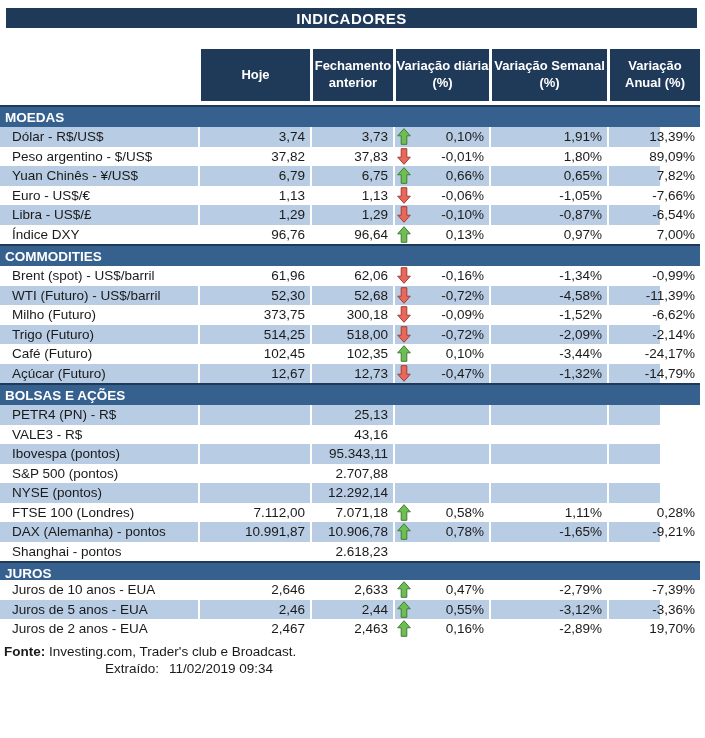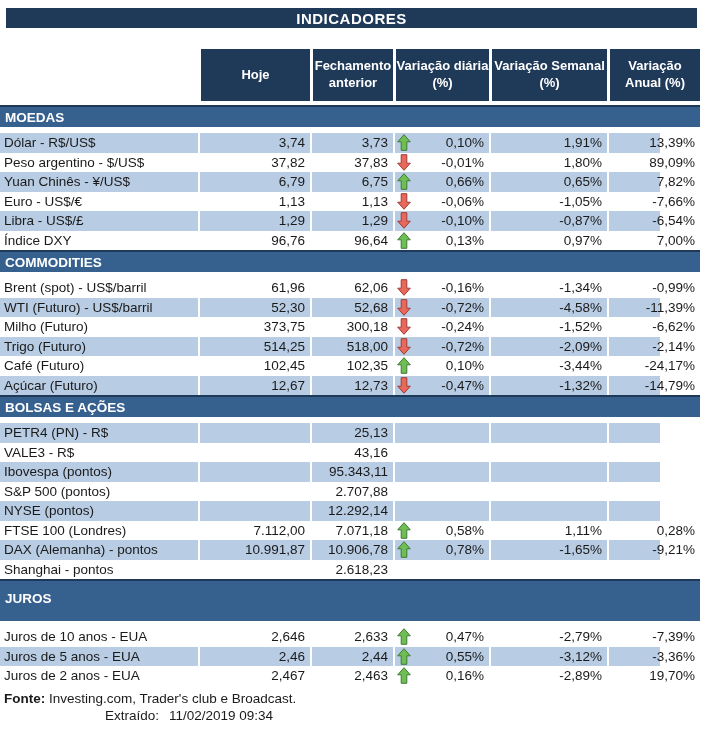--- a/index.html
+++ b/index.html
@@ -38,29 +38,28 @@
   }
   .h-cell + .h-cell{border-left:3px solid #ffffff;}
   .h-cell.blank{background:transparent;border-left:none;}
 
   #sections{margin-top:4px;}
   .section-bar{
     width:700px;height:22px;background:var(--section-blue);
     border-top:2px solid var(--navy);
     color:#ffffff;font-weight:bold;font-size:13.5px;
     display:flex;align-items:center;padding-left:5px;
-    margin-bottom:6px;
-  }
-  .section.tall .section-bar{height:42px;align-items:flex-start;padding-top:10px;}
+  }
+  .section.tall .section-bar{height:19px;align-items:flex-start;padding-top:3px;}
 
   .row{height:19.5px;line-height:19.5px;font-size:13.5px;}
   .row.shaded{background:var(--row-blue);}
   .cell{overflow:hidden;white-space:nowrap;height:19.5px;}
   .cell + .cell{border-left:2px solid #ffffff;}
-  .cell.label{padding-left:4px;text-align:left;}
+  .cell.label{padding-left:12px;text-align:left;}
   .cell.num{text-align:right;padding-right:5px;}
   .cell.vard{position:relative;}
   .arrow{position:absolute;left:2px;top:1px;width:14px;height:17px;display:block;}
   .arrow svg{display:block;}
   .arrow.up path{fill:var(--up-fill);stroke:var(--up-stroke);stroke-width:1;}
   .arrow.down path{fill:var(--down-fill);stroke:var(--down-stroke);stroke-width:1;}
 
   .footer{margin-top:4px;margin-left:4px;font-size:13.5px;line-height:17px;}
   .footer .bold{font-weight:bold;}
   .footer-line2{margin-left:101px;}
@@ -200,21 +199,21 @@
   </div>
 
   <div class="grid row">
     <div class="cell label">Milho (Futuro)</div>
     <div class="cell num hoje">373,75</div>
     <div class="cell num fech">300,18</div>
     <div class="cell num vard"><span class="arrow down">
                 <svg width="14" height="17" viewBox="0 0 14 17">
                   <path d="M7 16.3 L13.3 9.2 L9.8 9.2 L9.8 0.7 L4.2 0.7 L4.2 9.2 L0.7 9.2 Z"></path>
                 </svg>
-              </span><span class="val">-0,24%</span></div>
+              </span><span class="val">-0,09%</span></div>
     <div class="cell num vars">-1,52%</div>
     <div class="cell num vara">-6,62%</div>
   </div>
 
   <div class="grid row shaded">
     <div class="cell label">Trigo (Futuro)</div>
     <div class="cell num hoje">514,25</div>
     <div class="cell num fech">518,00</div>
     <div class="cell num vard"><span class="arrow down">
                 <svg width="14" height="17" viewBox="0 0 14 17">

